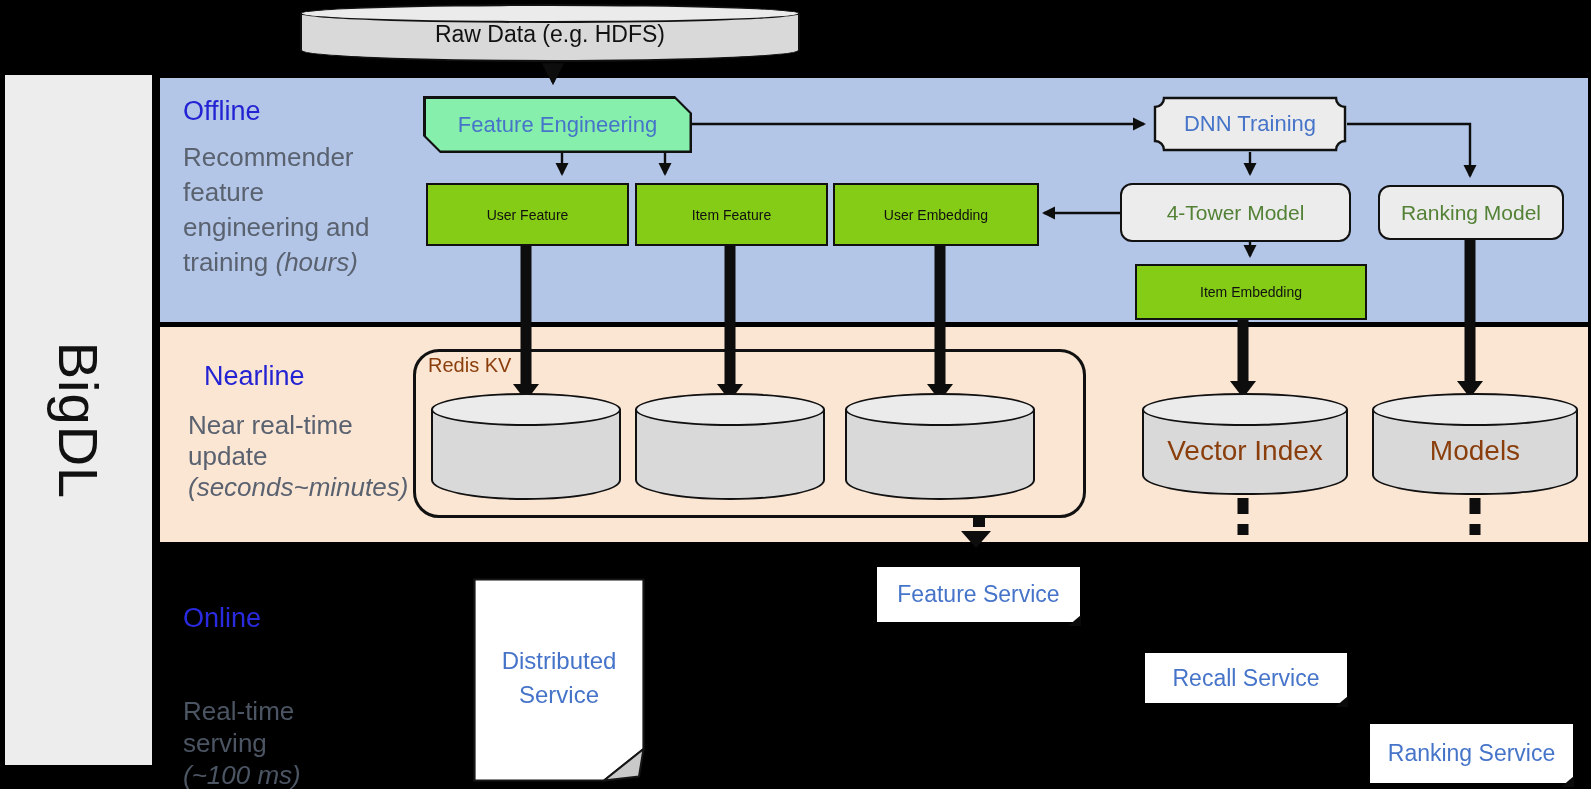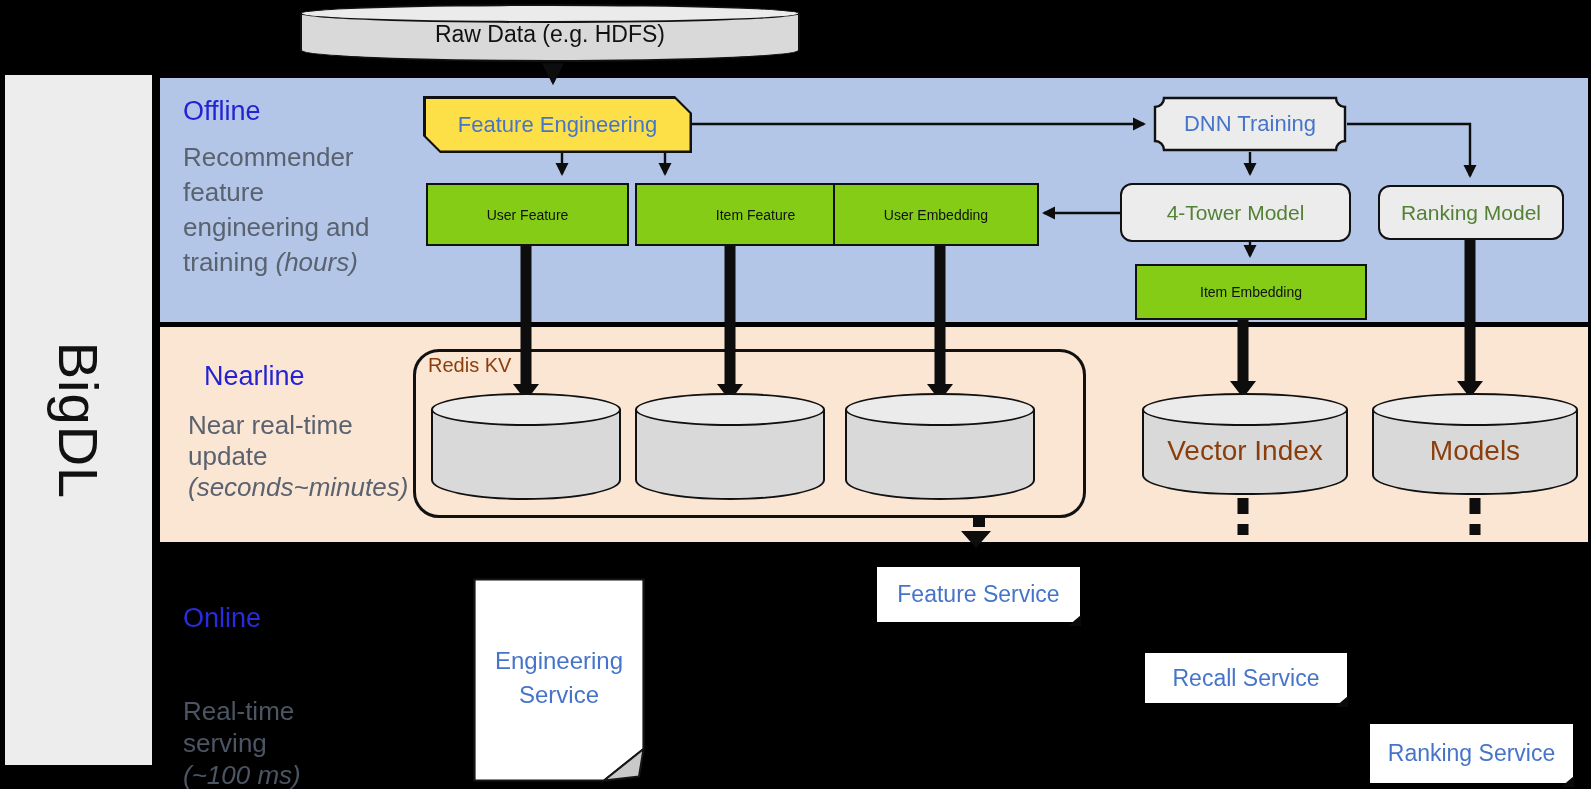--- a/index.html
+++ b/index.html
@@ -20,21 +20,21 @@
   .desc-dark{color:#4c5563;line-height:32px;margin-top:47px;}
   .it{font-style:italic;}
   
   .shape{position:absolute;z-index:3;display:flex;align-items:center;justify-content:center;text-align:center;}
   .graybox{background:#84cc16;border:2.5px solid #111;font-size:14px;color:#111;}
   .roundbox{background:#ececec;border:2.4px solid #111;border-radius:12px;font-size:21px;color:#538135;}
   
   .snip{z-index:3;}
   .snip .outer{position:absolute;inset:0;background:#111;
     clip-path:polygon(0 0,calc(100% - 17px) 0,100% 17px,100% 100%,17px 100%,0 calc(100% - 17px));}
-  .snip .inner{position:absolute;inset:2.5px;background:#fde047;
+  .snip .inner{position:absolute;inset:2.5px;background:#86efac;
     clip-path:polygon(0 0,calc(100% - 15px) 0,100% 15px,100% 100%,15px 100%,0 calc(100% - 15px));
     display:flex;align-items:center;justify-content:center;font-size:22px;color:#4674c9;}
   
   .plaque{z-index:3;}
   .plaque .lbl{position:absolute;inset:0;display:flex;align-items:center;justify-content:center;
     font-size:22px;color:#4674c9;}
   
   .cyl{position:absolute;z-index:3;}
   .cyl .body{position:absolute;left:0;right:0;top:16px;bottom:0;background:#d9d9d9;
     border:2.5px solid #111;border-radius:0 0 95px 95px / 0 0 20px 20px;}
@@ -142,21 +142,21 @@
   </div>
 
   <div class="abs plaque" style="left:1153px;top:96px;width:194px;height:56px;">
     <svg width="194" height="56" viewBox="0 0 194 56">
       <path d="M11 2 L183 2 A9 9 0 0 0 192 11 L192 45 A9 9 0 0 0 183 54 L11 54 A9 9 0 0 0 2 45 L2 11 A9 9 0 0 0 11 2 Z" fill="#ececec" stroke="#111" stroke-width="2.4"></path>
     </svg>
     <div class="lbl">DNN Training</div>
   </div>
 
   <div class="shape graybox" style="left:426px;top:183px;width:199px;height:59px;">User Feature</div>
-  <div class="shape graybox" style="left:635px;top:183px;width:189px;height:59px;padding-left:24px;">Item Feature</div>
+  <div class="shape graybox" style="left:635px;top:183px;width:189px;height:59px;">Item Feature</div>
   <div class="shape graybox" style="left:833px;top:183px;width:202px;height:59px;">User Embedding</div>
   <div class="shape graybox" style="left:1135px;top:264px;width:228px;height:52px;">Item Embedding</div>
 
   <div class="shape roundbox" style="left:1120px;top:183px;width:227px;height:55px;">4-Tower Model</div>
   <div class="shape roundbox" style="left:1378px;top:185px;width:182px;height:51px;">Ranking Model</div>
 
   <div class="sec-title" style="left:188px;top:361px;color:#2323d3;margin-left:16px;">Nearline</div>
   <div class="sec-desc desc-band" style="left:188px;top:410px;line-height:31px;">
     <div>Near real-time</div>
     <div>update</div>
@@ -196,21 +196,21 @@
     <div>serving</div>
     <div class="it">(~100 ms)</div>
   </div>
 
   <div class="doc" style="left:473px;top:578px;width:172px;height:204px;">
     <svg width="172" height="204" viewBox="0 0 172 204">
       <path d="M1.5 1.5 H170.5 V171 L131 202.5 H1.5 Z" fill="#ffffff" stroke="#161616" stroke-width="2.2" stroke-linejoin="round"></path>
       <path d="M131 202.5 L170.5 171 L166 198.5 Z" fill="#c9c9c9" stroke="#161616" stroke-width="2" stroke-linejoin="round"></path>
     </svg>
     <div class="lbl">
-      <div>Engineering</div>
+      <div>Distributed</div>
       <div>Service</div>
     </div>
   </div>
 
   <div class="service" style="left:877px;top:567px;width:203px;height:55px;">
     <span>Feature Service</span>
     <span class="fold"></span>
   </div>
   <div class="service" style="left:1145px;top:653px;width:202px;height:50px;">
     <span>Recall Service</span>

